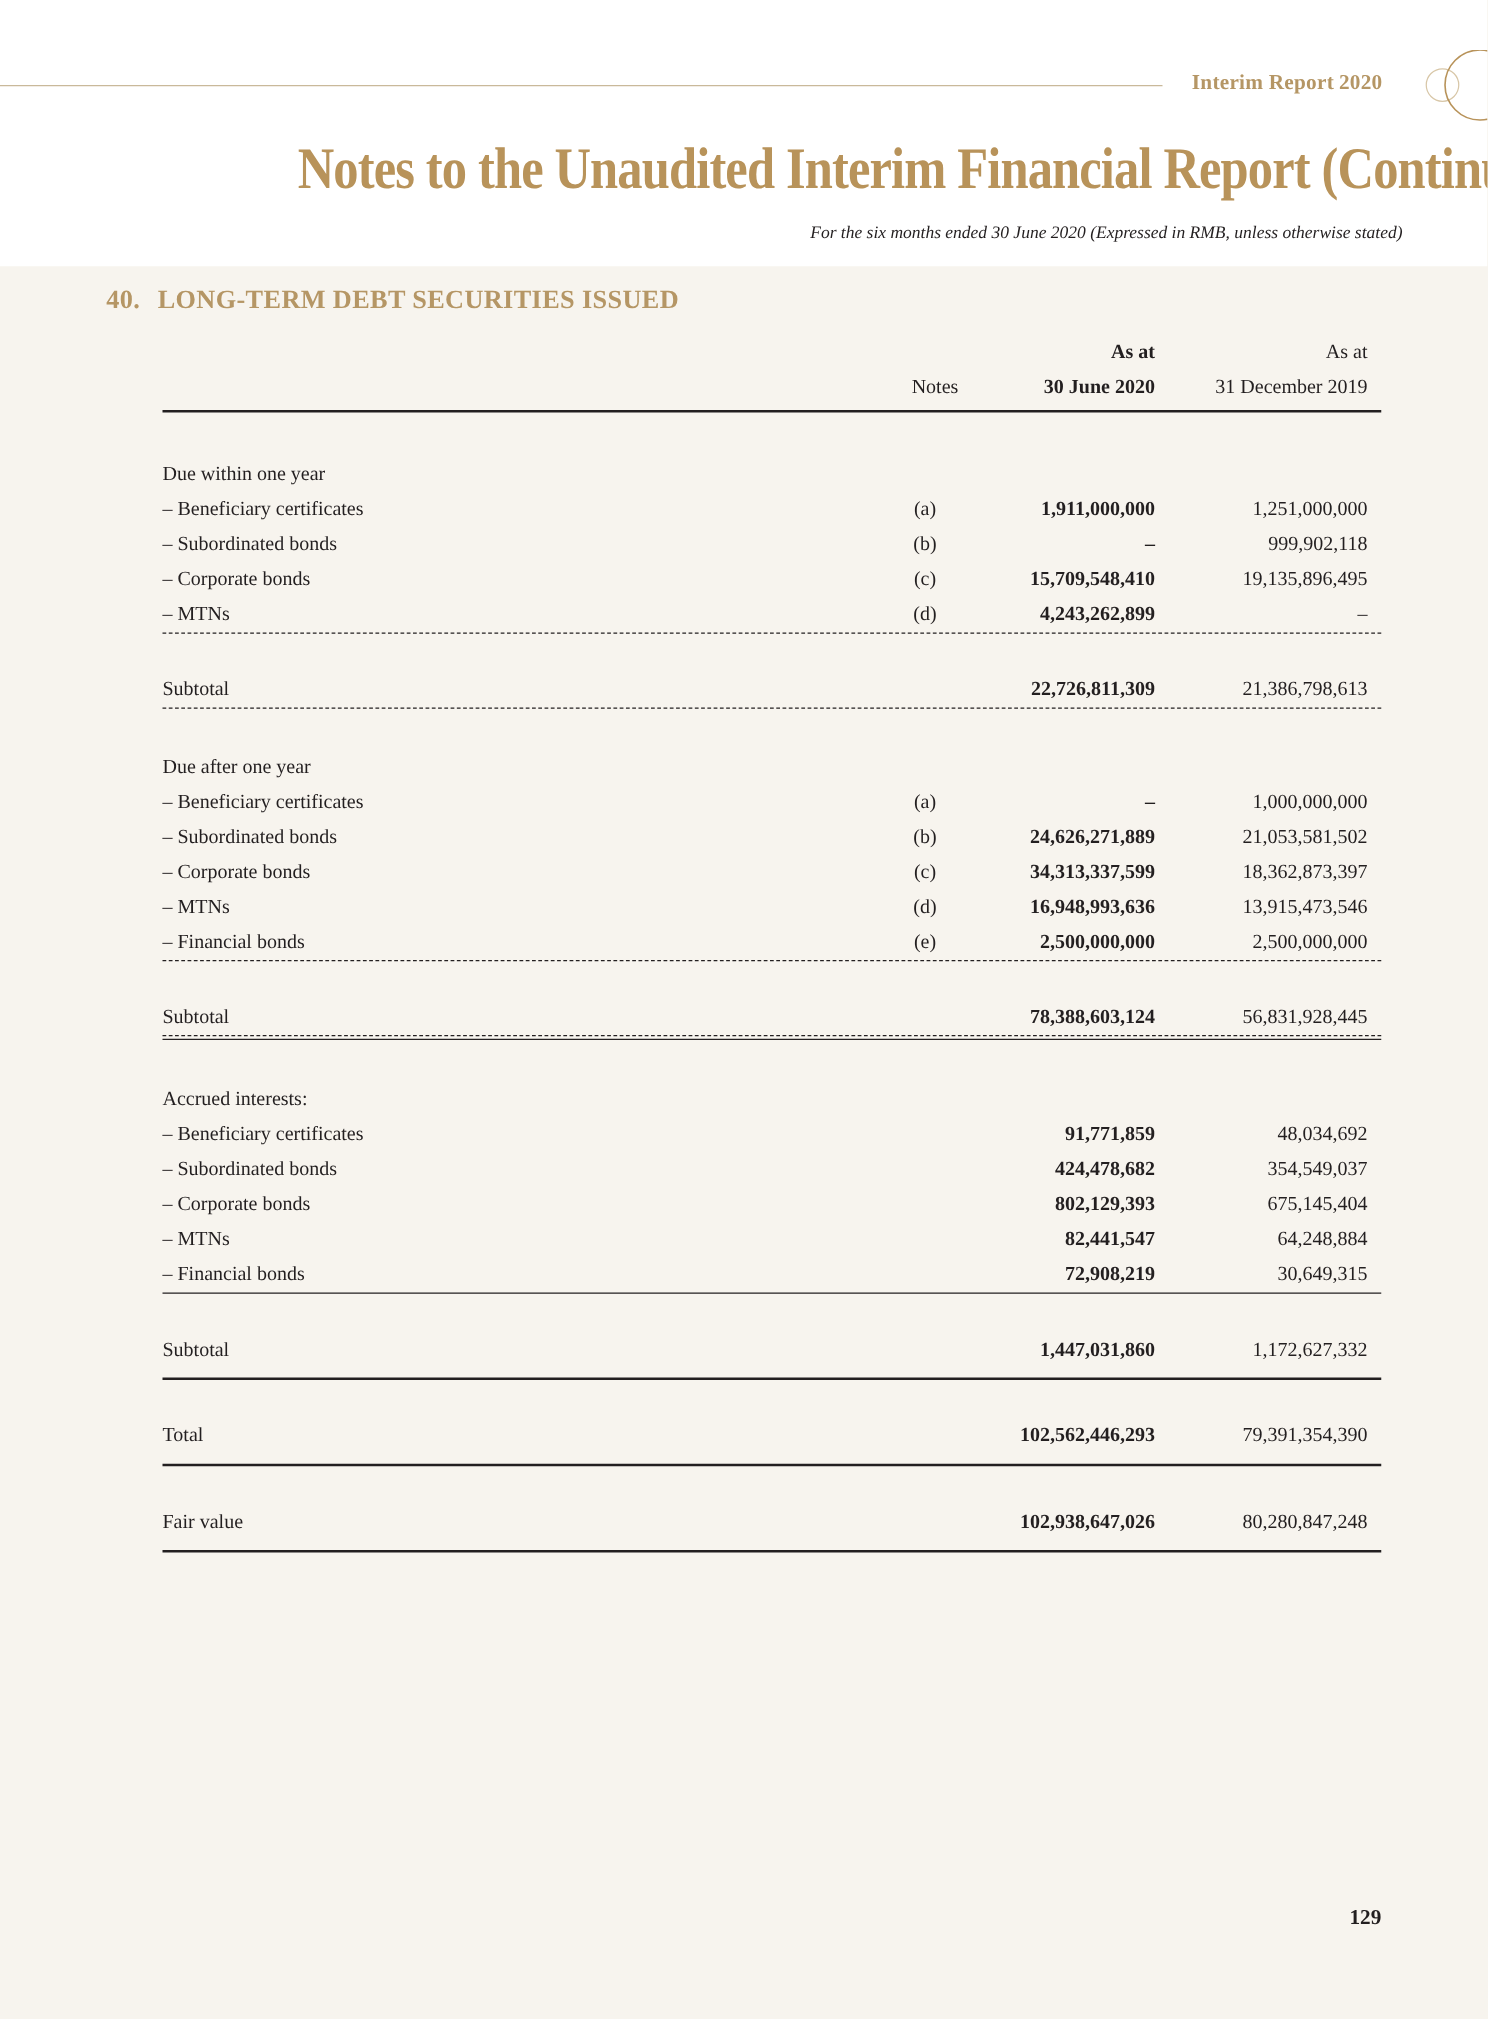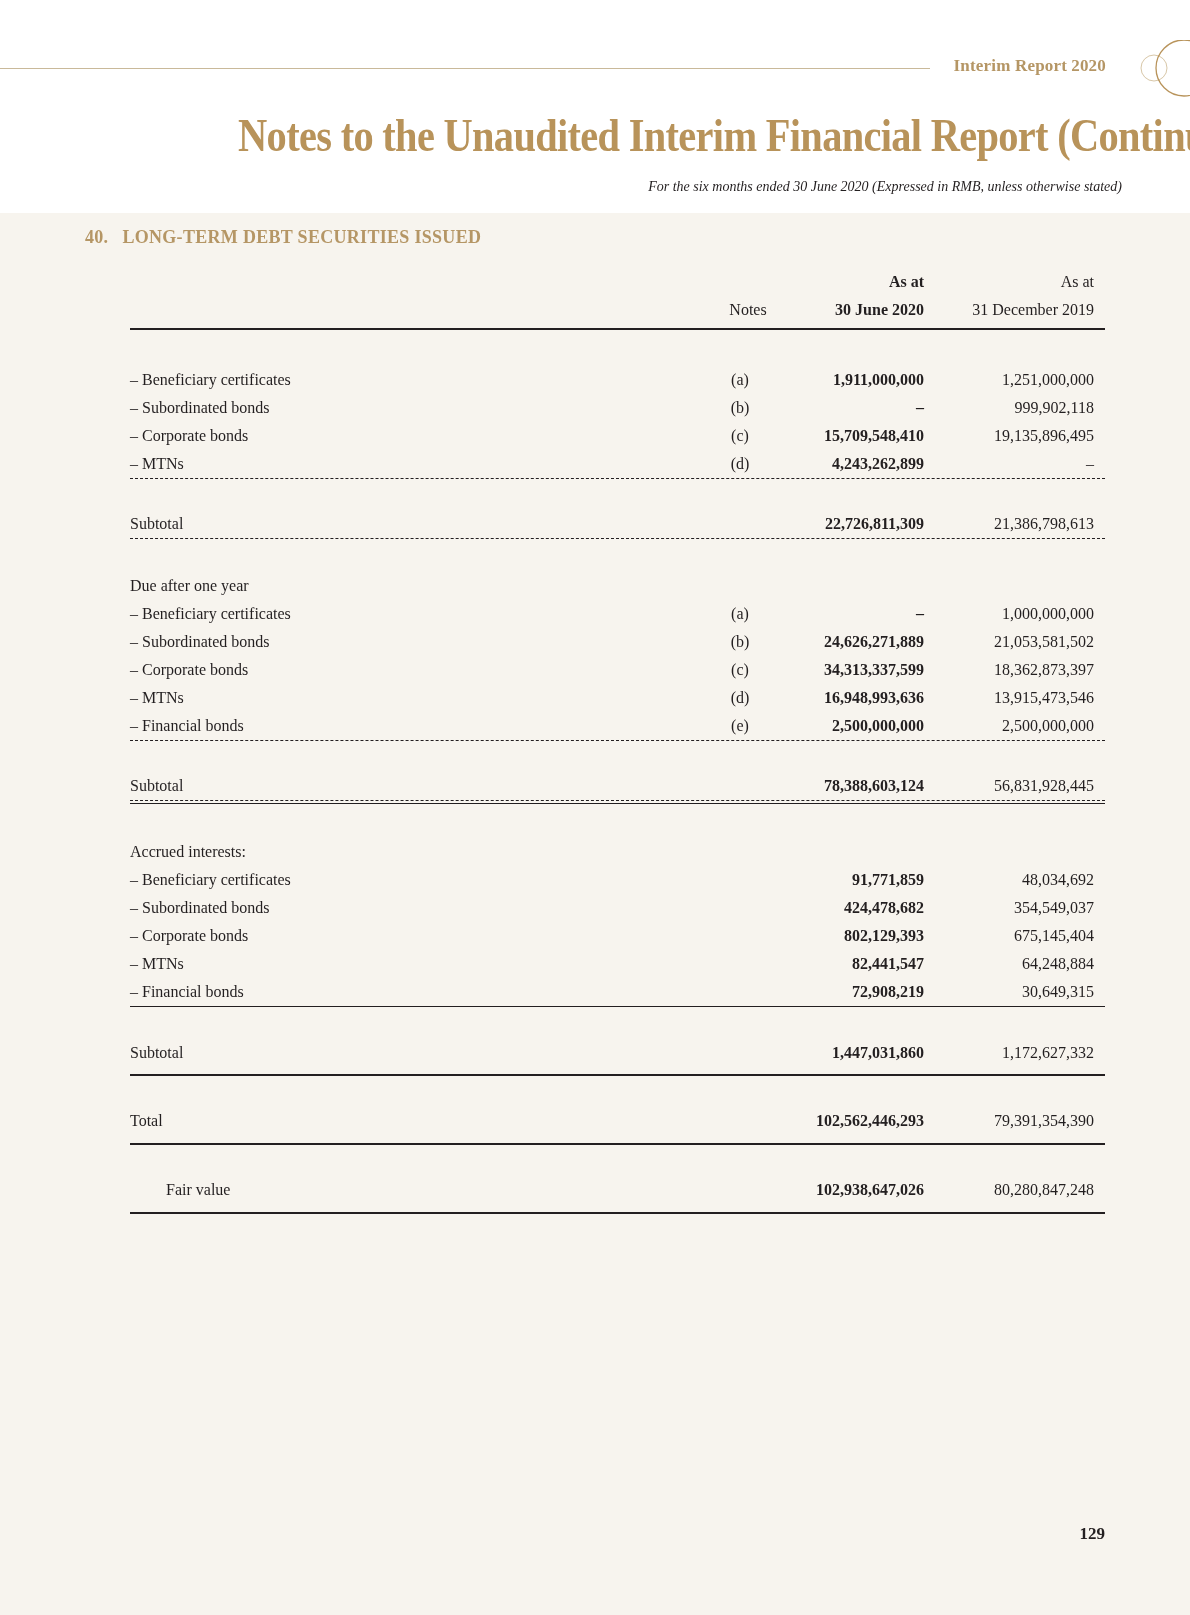--- a/index.html
+++ b/index.html
@@ -26,21 +26,21 @@
     font-size: 47px; font-weight: bold; color: #b8935a;
     text-align: right; letter-spacing: -0.8px; transform: scaleX(0.86); transform-origin: right top;
     white-space: nowrap;
   }
   .subtitle {
     position: absolute; right: 68px; top: 179px;
     font-size: 14px; font-style: italic; color: #231f20;
   }
   .section-title {
     position: absolute; left: 85px; top: 227px;
-    font-size: 18px; font-weight: bold; color: #b59665; letter-spacing: 0.3px;
+    font-size: 21px; font-weight: bold; color: #b59665; letter-spacing: 0.3px;
   }
   .section-title .num { margin-right: 14px; }
 
   .table { position: absolute; left: 130px; top: 268px; width: 975px; font-size: 16px; }
   .hdr { position: relative; height: 60px; border-bottom: 2px solid #231f20; }
   .hdr .notes { position: absolute; left: 478px; width: 225px; text-align: right; top: 33px; padding-right: 0; }
   .hdr .notes span { display: inline-block; width: 225px; text-align: center; padding-left: 55px; box-sizing: border-box; }
   .hdr .c1a, .hdr .c1b { position: absolute; right: 181px; font-weight: bold; }
   .hdr .c1a { top: 5px; } .hdr .c1b { top: 33px; }
   .hdr .c2a, .hdr .c2b { position: absolute; right: 11px; }
@@ -86,20 +86,23 @@
   <div class="hdr">
     <div class="notes"><span>Notes</span></div>
     <div class="c1a">As at</div>
     <div class="c1b">30 June 2020</div>
     <div class="c2a">As at</div>
     <div class="c2b">31 December 2019</div>
   </div>
 
   <div class="gap" style="height:36px"></div>
   <div class="row">
+      <span class="lbl">Due within one year</span>
+    </div>
+  <div class="row">
       <span class="lbl">– Beneficiary certificates</span>
       <span class="note">(a)</span>
       <span class="v1">1,911,000,000</span>
       <span class="v2">1,251,000,000</span>
     </div>
   <div class="row">
       <span class="lbl">– Subordinated bonds</span>
       <span class="note">(b)</span>
       <span class="v1">–</span>
       <span class="v2">999,902,118</span>
@@ -203,21 +206,21 @@
 
   <div class="gap" style="height:30px"></div>
   <div class="row" style="height:37px;line-height:30px;">
       <span class="lbl">Total</span>
       <span class="v1">102,562,446,293</span>
       <span class="v2">79,391,354,390</span>
     </div>
   <div class="thick"></div>
 
   <div class="gap" style="height:30px"></div>
-  <div class="row" style="height:37px;line-height:30px;margin-left:36px;">
+  <div class="row" style="height:37px;line-height:30px;">
       <span class="lbl">Fair value</span>
       <span class="v1">102,938,647,026</span>
       <span class="v2">80,280,847,248</span>
     </div>
   <div class="thick"></div>
 </div>
 
 <div class="page-number">129</div>
 
 </body></html>

